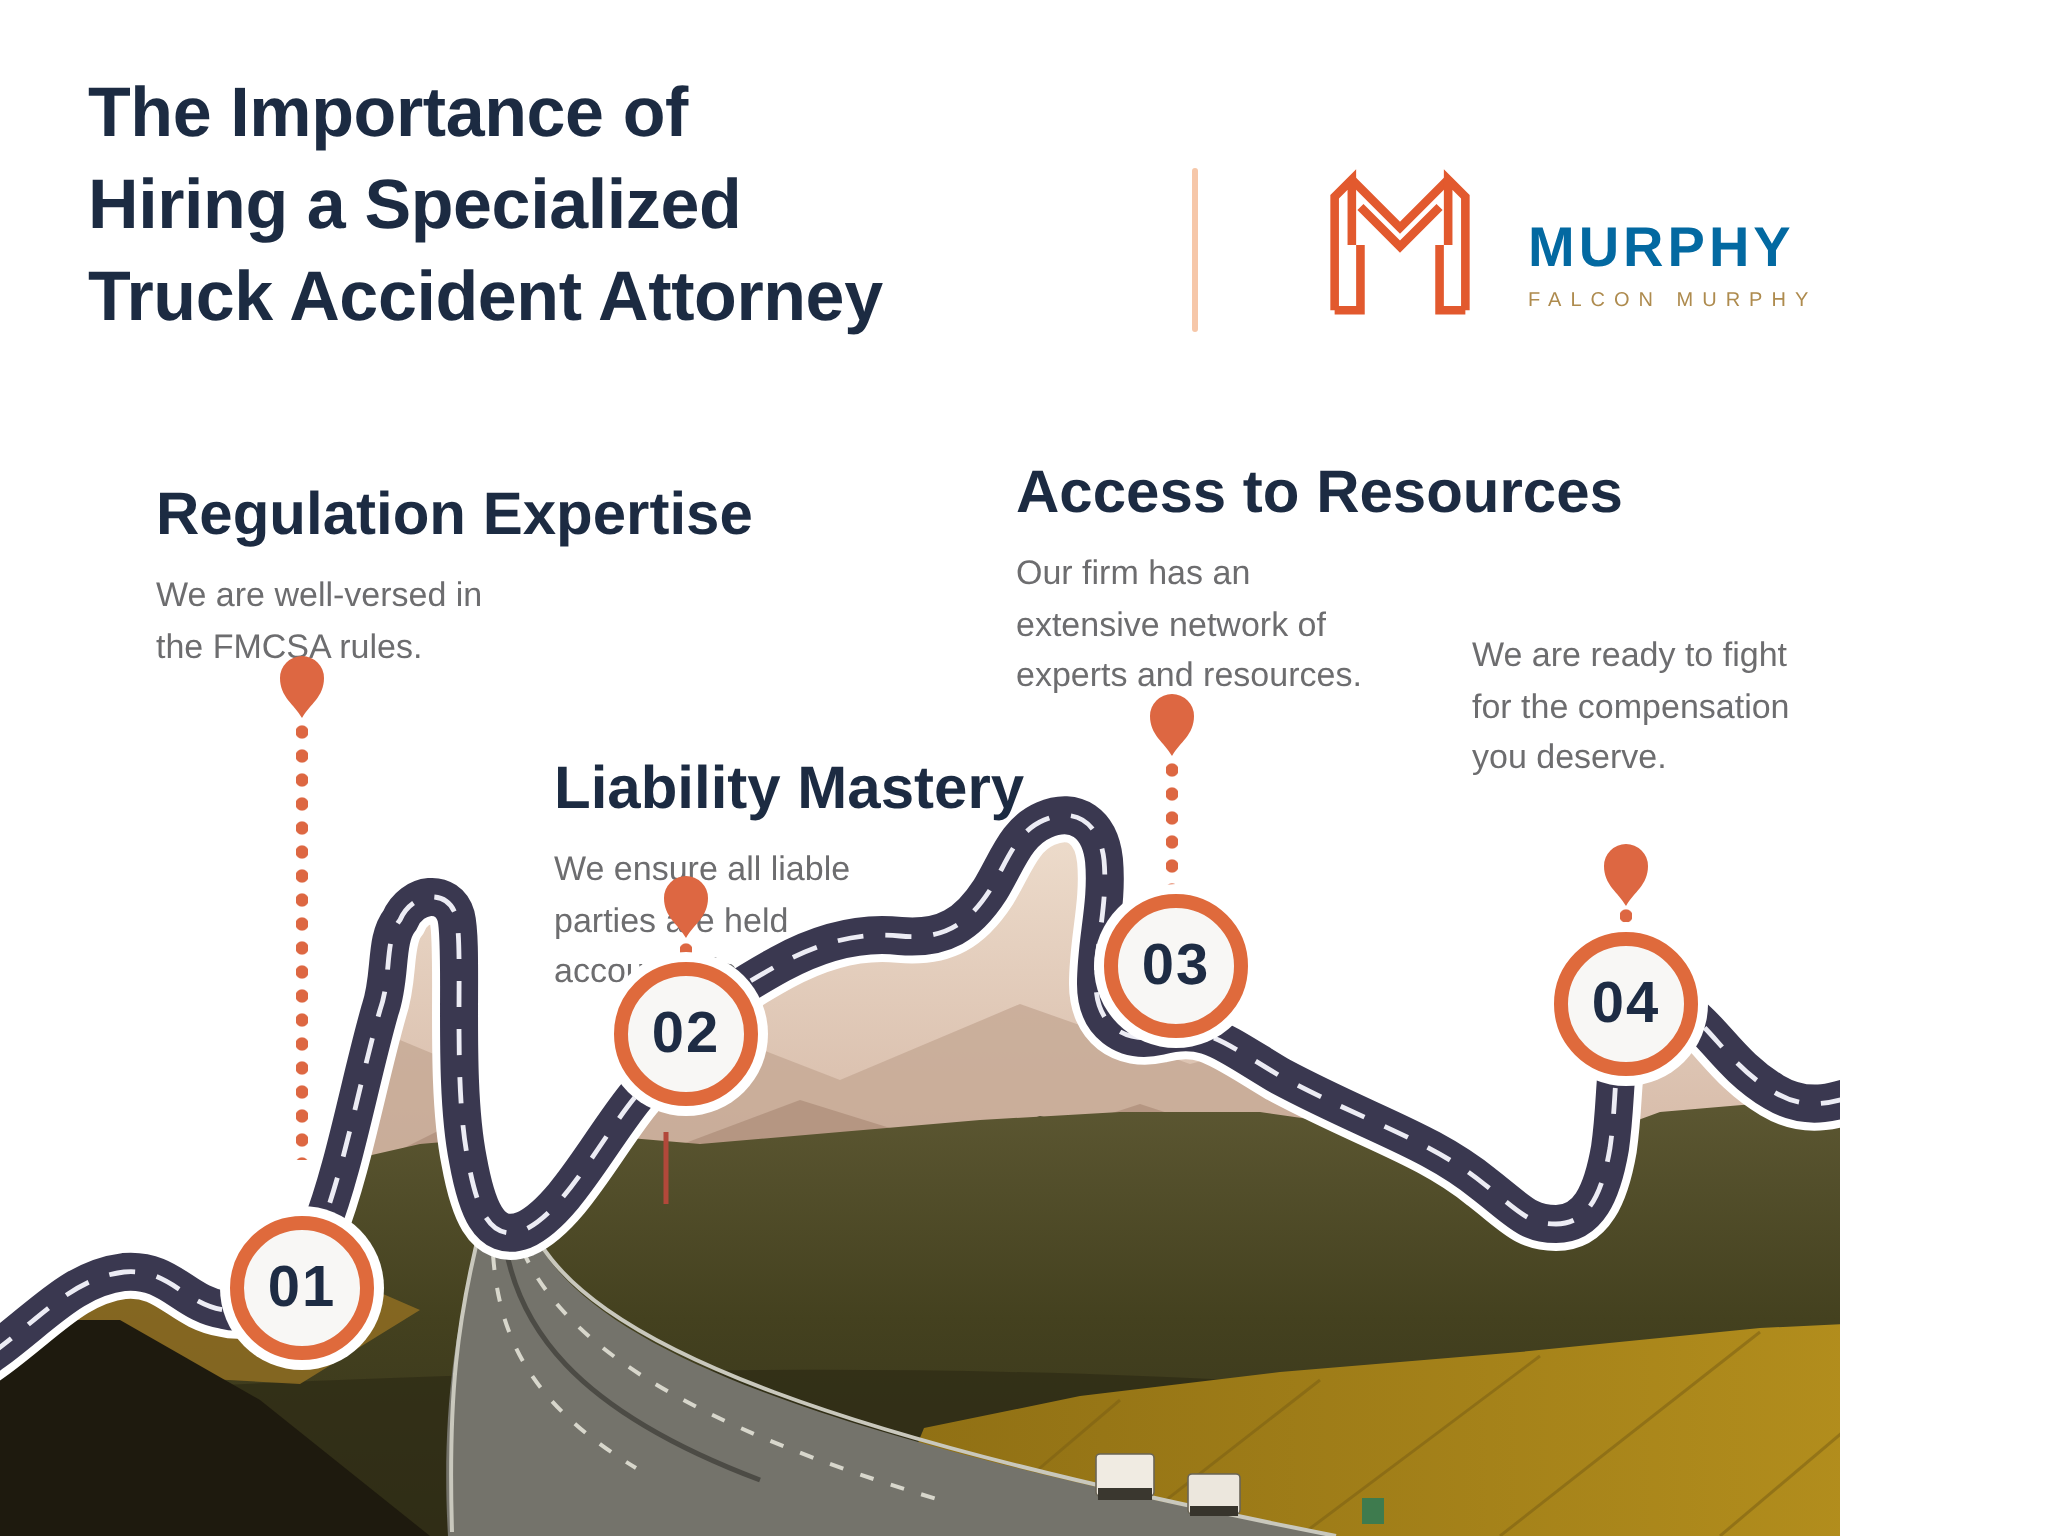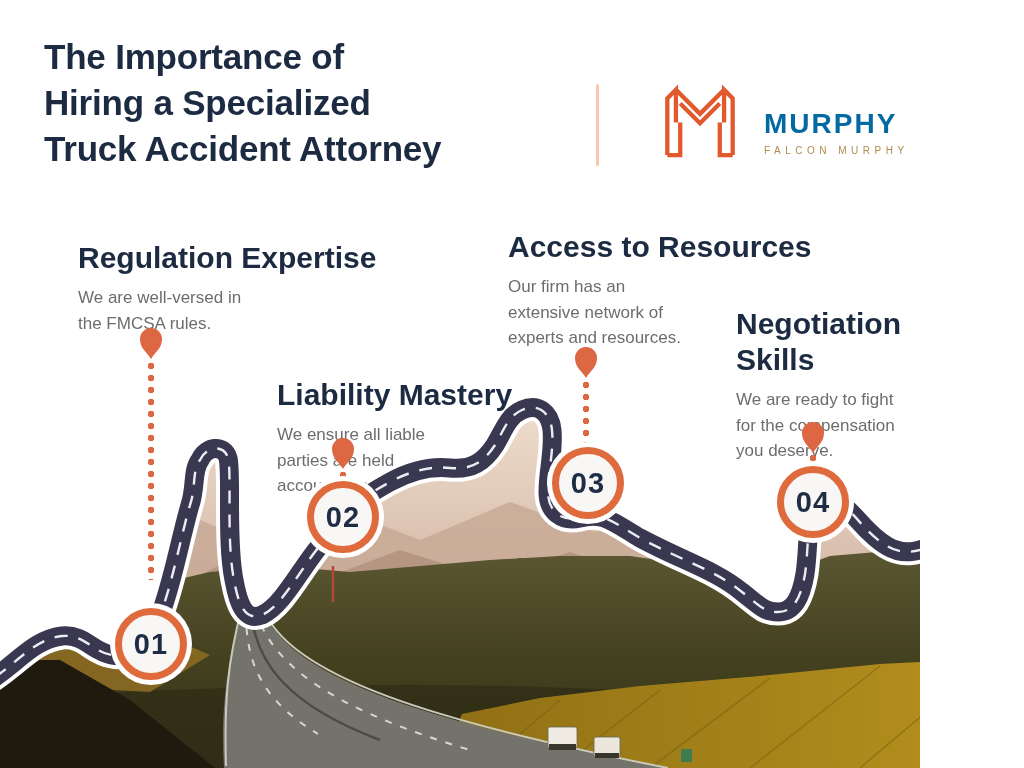--- a/index.html
+++ b/index.html
@@ -161,21 +161,20 @@
 parties are held
 accountable.</div>
   </div>
   <div class="abs milestone m3">
     <div class="ms-heading">Access to Resources</div>
     <div class="ms-body">Our firm has an
 extensive network of
 experts and resources.</div>
   </div>
   <div class="abs milestone m4">
-    <div class="ms-heading">Negotiation Skills</div>
     <div class="ms-body">We are ready to fight
 for the compensation
 you deserve.</div>
   </div>
 
   <svg class="abs pin pin-1" viewBox="0 0 26 34">
       <path d="M13 33C9 26 2 22.5 2 13A11 11 0 1 1 24 13C24 22.5 17 26 13 33Z" fill="#dd6742"></path>
     </svg>
   <svg class="abs pin pin-2" viewBox="0 0 26 34">
       <path d="M13 33C9 26 2 22.5 2 13A11 11 0 1 1 24 13C24 22.5 17 26 13 33Z" fill="#dd6742"></path>

